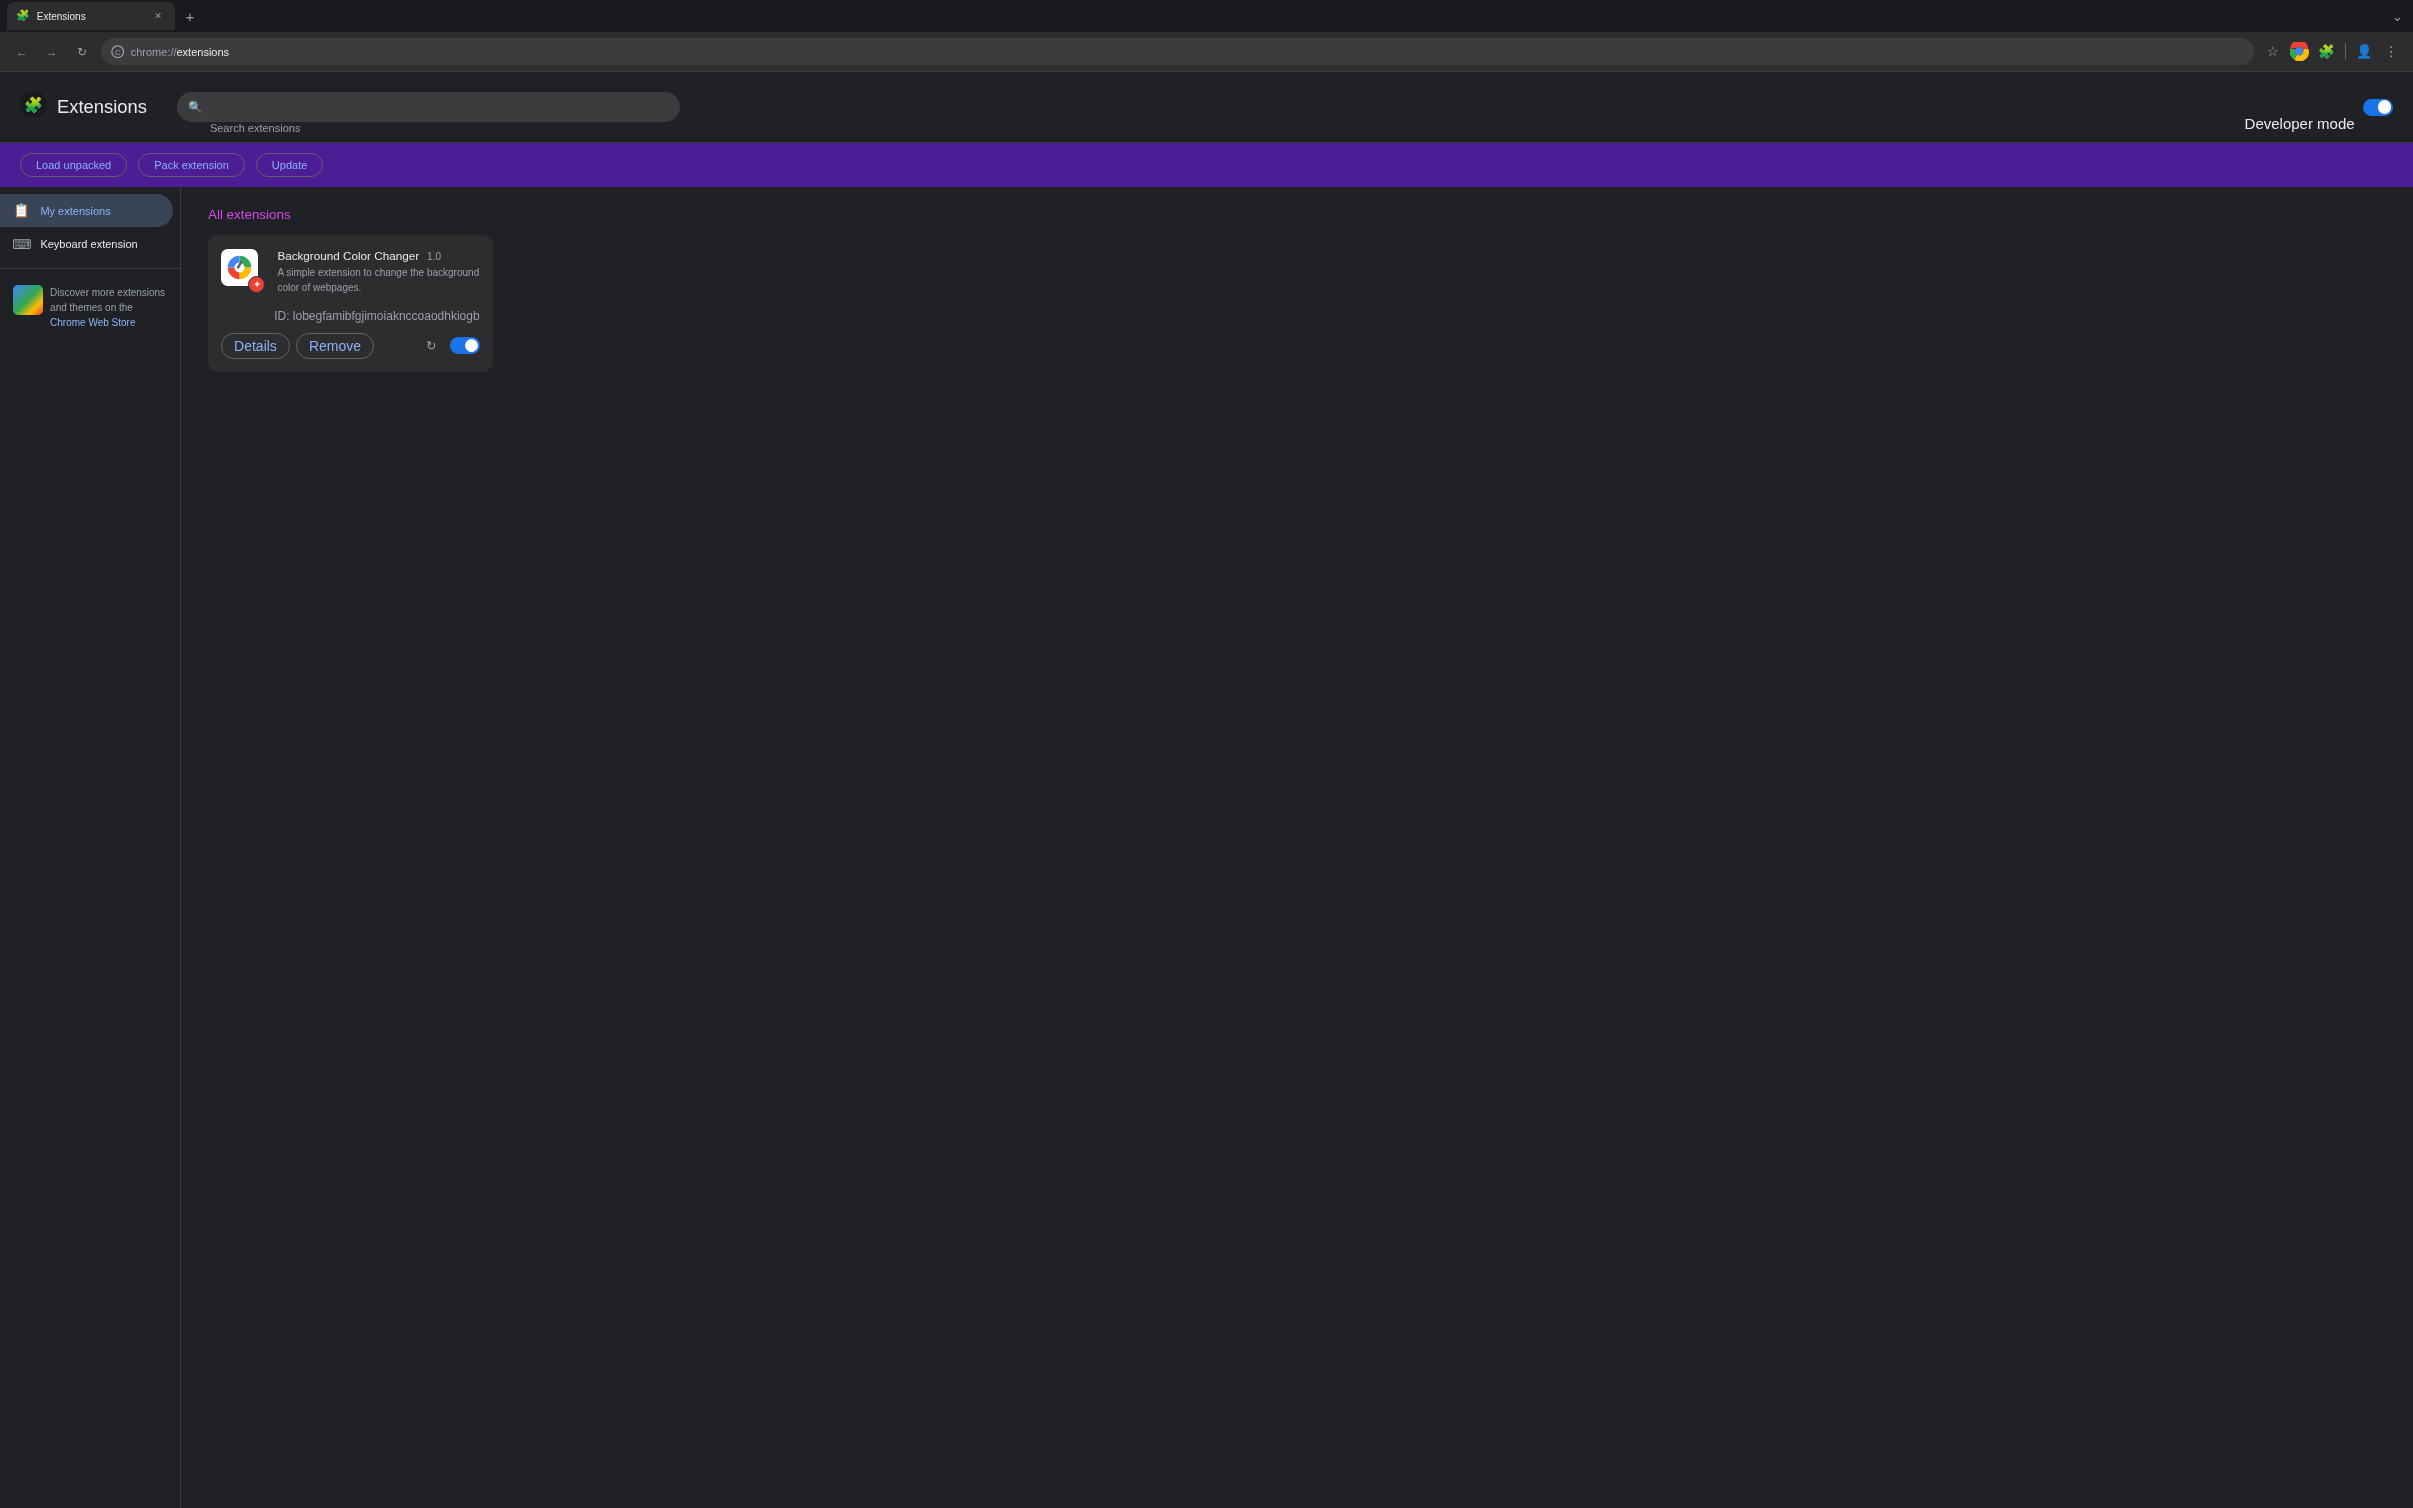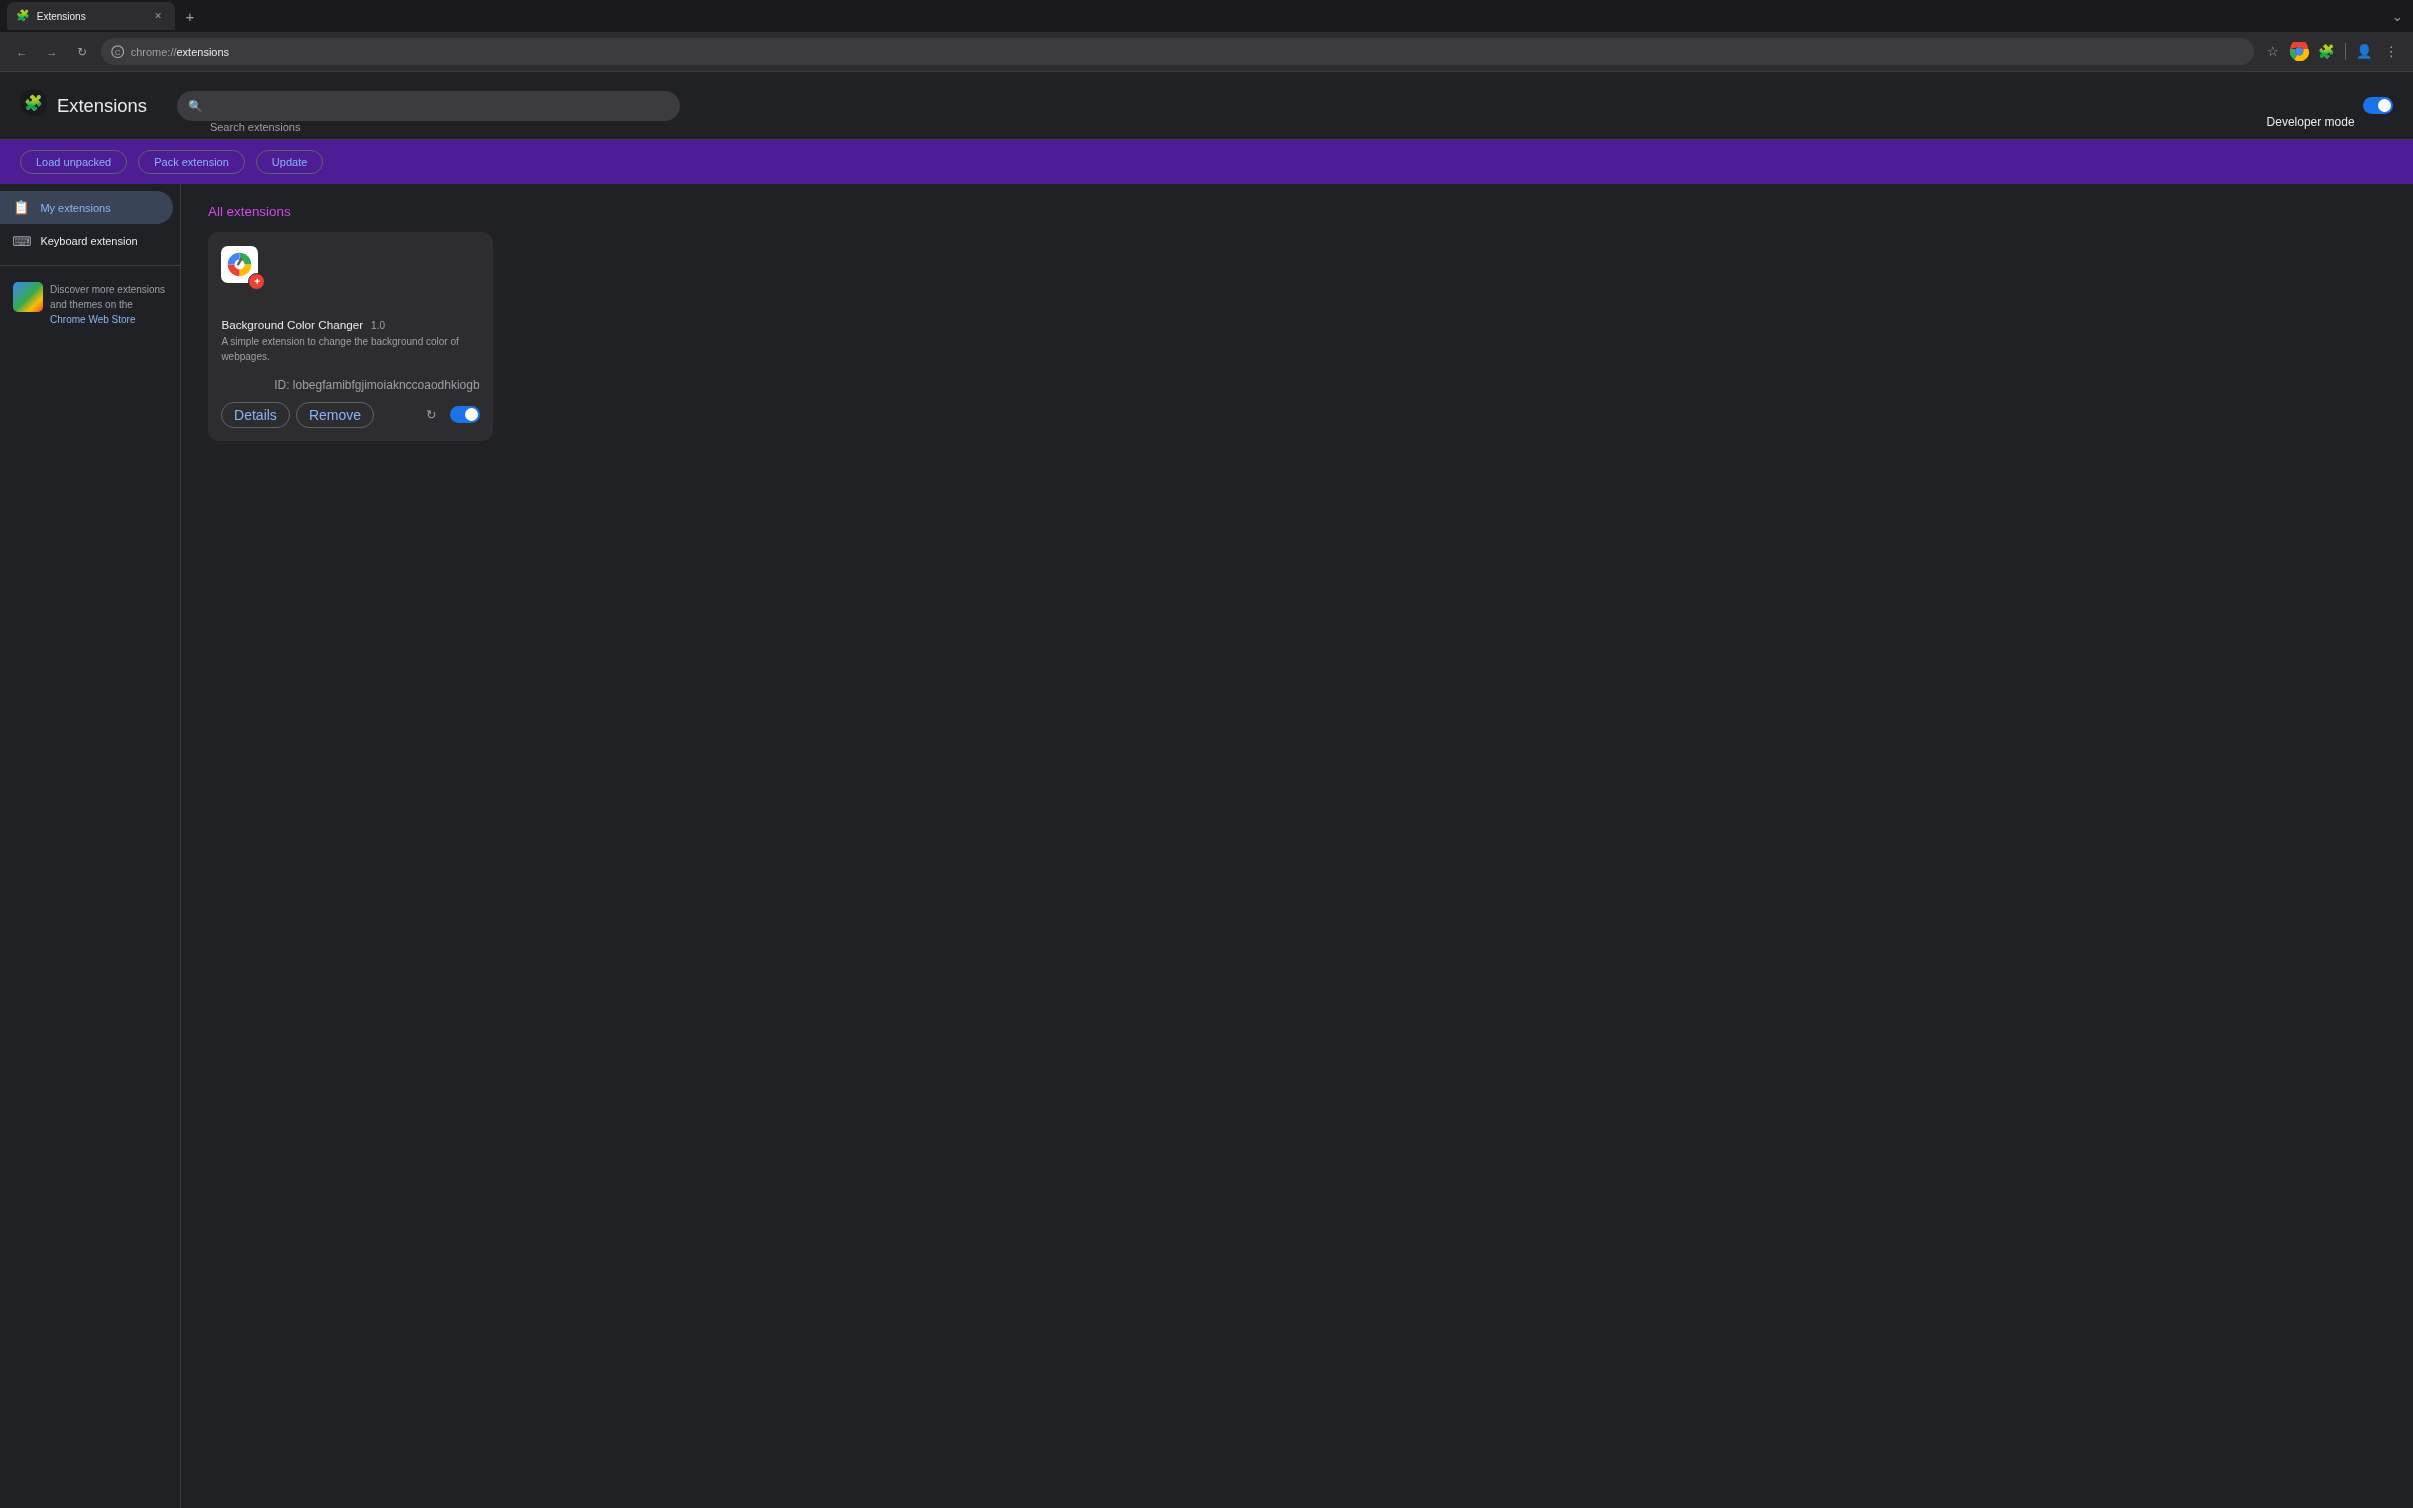--- a/index.html
+++ b/index.html
@@ -204,21 +204,21 @@
     }
     .search-input::placeholder { color: #9aa0a6; }
 
     .dev-mode-wrap {
       margin-left: auto;
       display: flex;
       align-items: center;
       gap: 8.4px;
     }
     .dev-mode-label {
-      font-size: 12px;
+      font-size: 15px;
       color: #e8eaed;
       margin-top: 33px;
     }
     .toggle-switch {
       width: 30px;
       height: 17px;
       background: #1a73e8;
       border-radius: 8.4px;
       position: relative;
       cursor: pointer;
@@ -328,23 +328,22 @@
     .ext-card {
       background: #2d2d30;
       border-radius: 10px;
       width: 285px;
       padding: 13.4px;
       position: relative;
     }
     .ext-card-header {
       display: flex;
       align-items: flex-start;
-      gap: 28px;
+      gap: 12px;
       margin-bottom: 10px;
-      flex-direction: column;
     }
     .ext-icon-wrap {
       width: 44px;
       height: 44px;
       position: relative;
       flex-shrink: 0;
     }
     .ext-icon-main {
       width: 37px;
       height: 37px;

